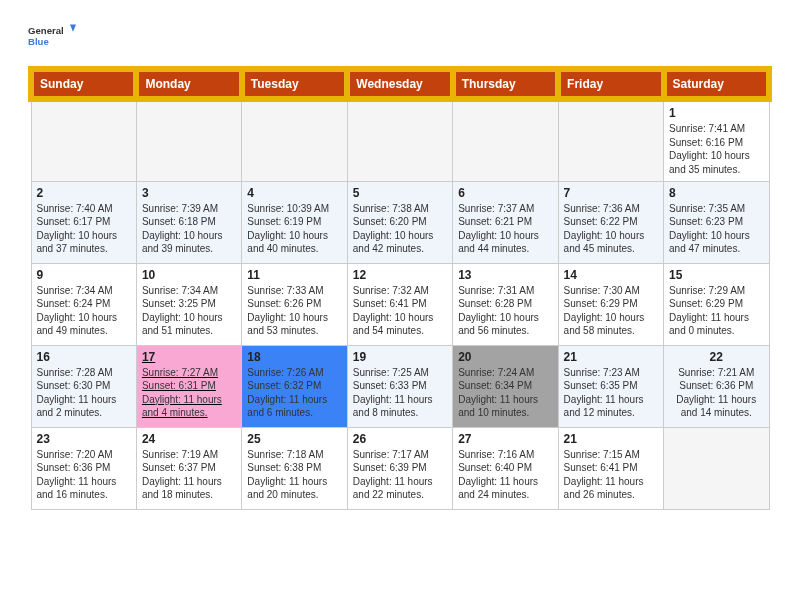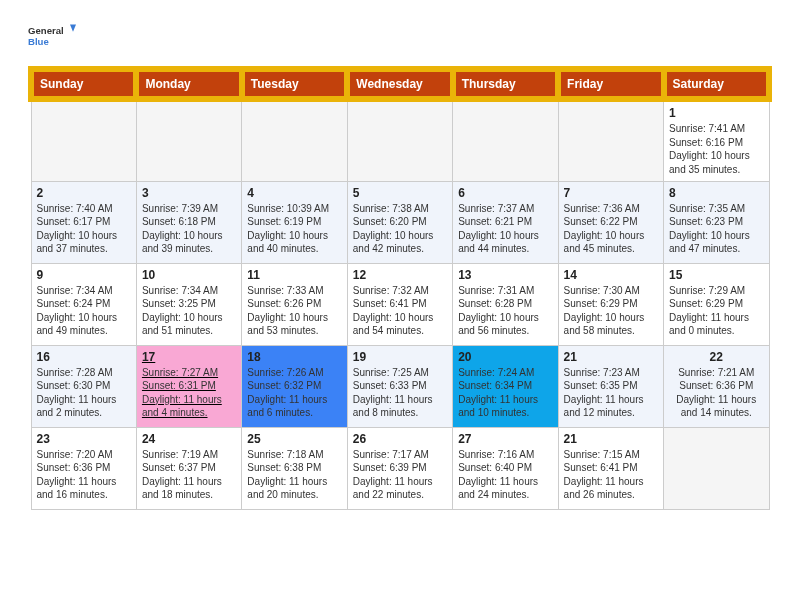--- a/index.html
+++ b/index.html
@@ -251,21 +251,21 @@
 Daylight: 11 hours
 and 6 minutes.</div>
           </td>
           <td style="background: rgb(240, 244, 251);">
             <div class="day-num">19</div>
             <div class="day-info">Sunrise: 7:25 AM
 Sunset: 6:33 PM
 Daylight: 11 hours
 and 8 minutes.</div>
           </td>
-          <td style="background: #0ea5e9;">
+          <td style="background: #a3a3a3;">
             <div class="day-num">20</div>
             <div class="day-info">Sunrise: 7:24 AM
 Sunset: 6:34 PM
 Daylight: 11 hours
 and 10 minutes.</div>
           </td>
           <td style="background: rgb(240, 244, 251);">
             <div class="day-num">21</div>
             <div class="day-info">Sunrise: 7:23 AM
 Sunset: 6:35 PM

